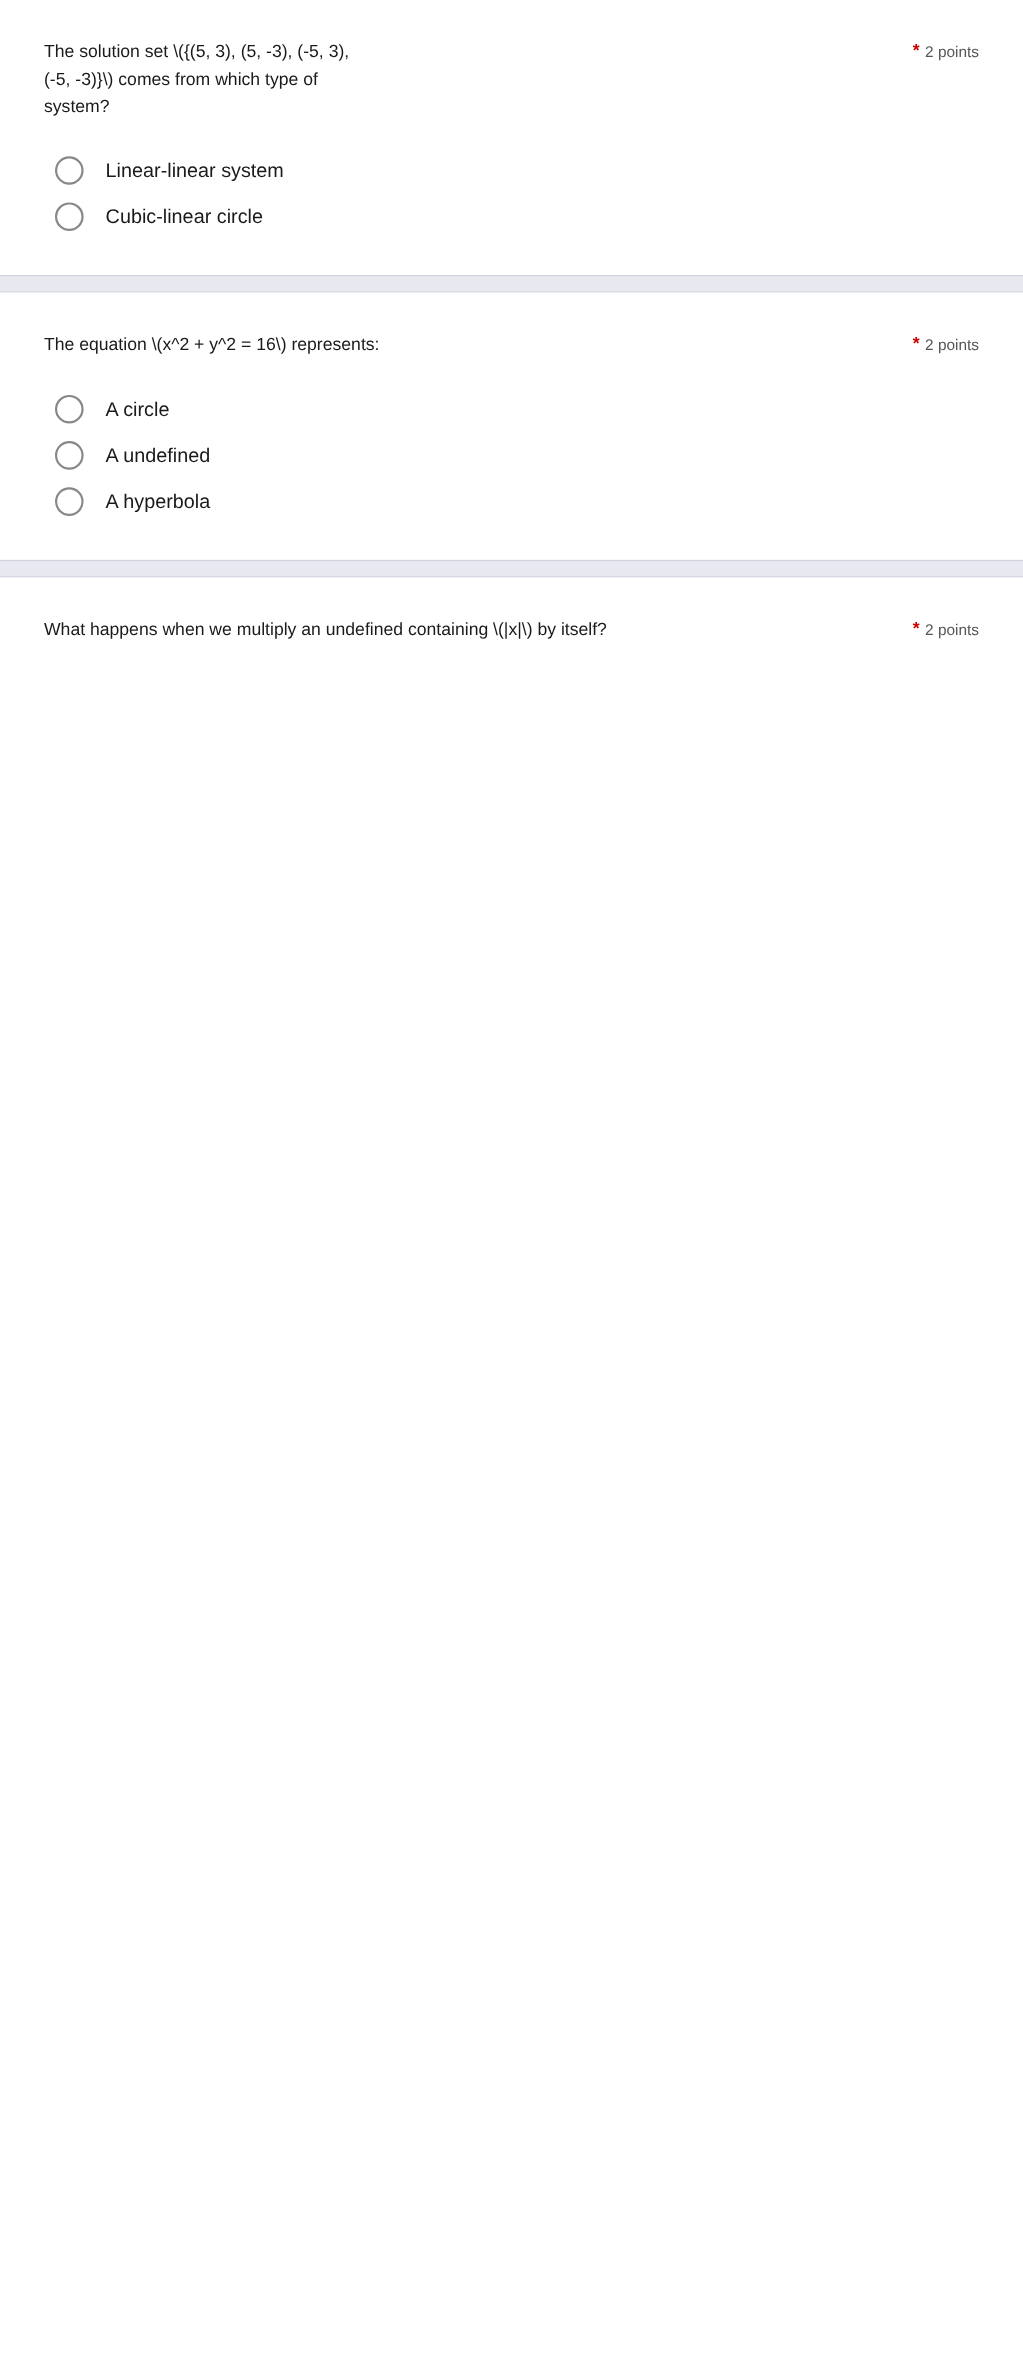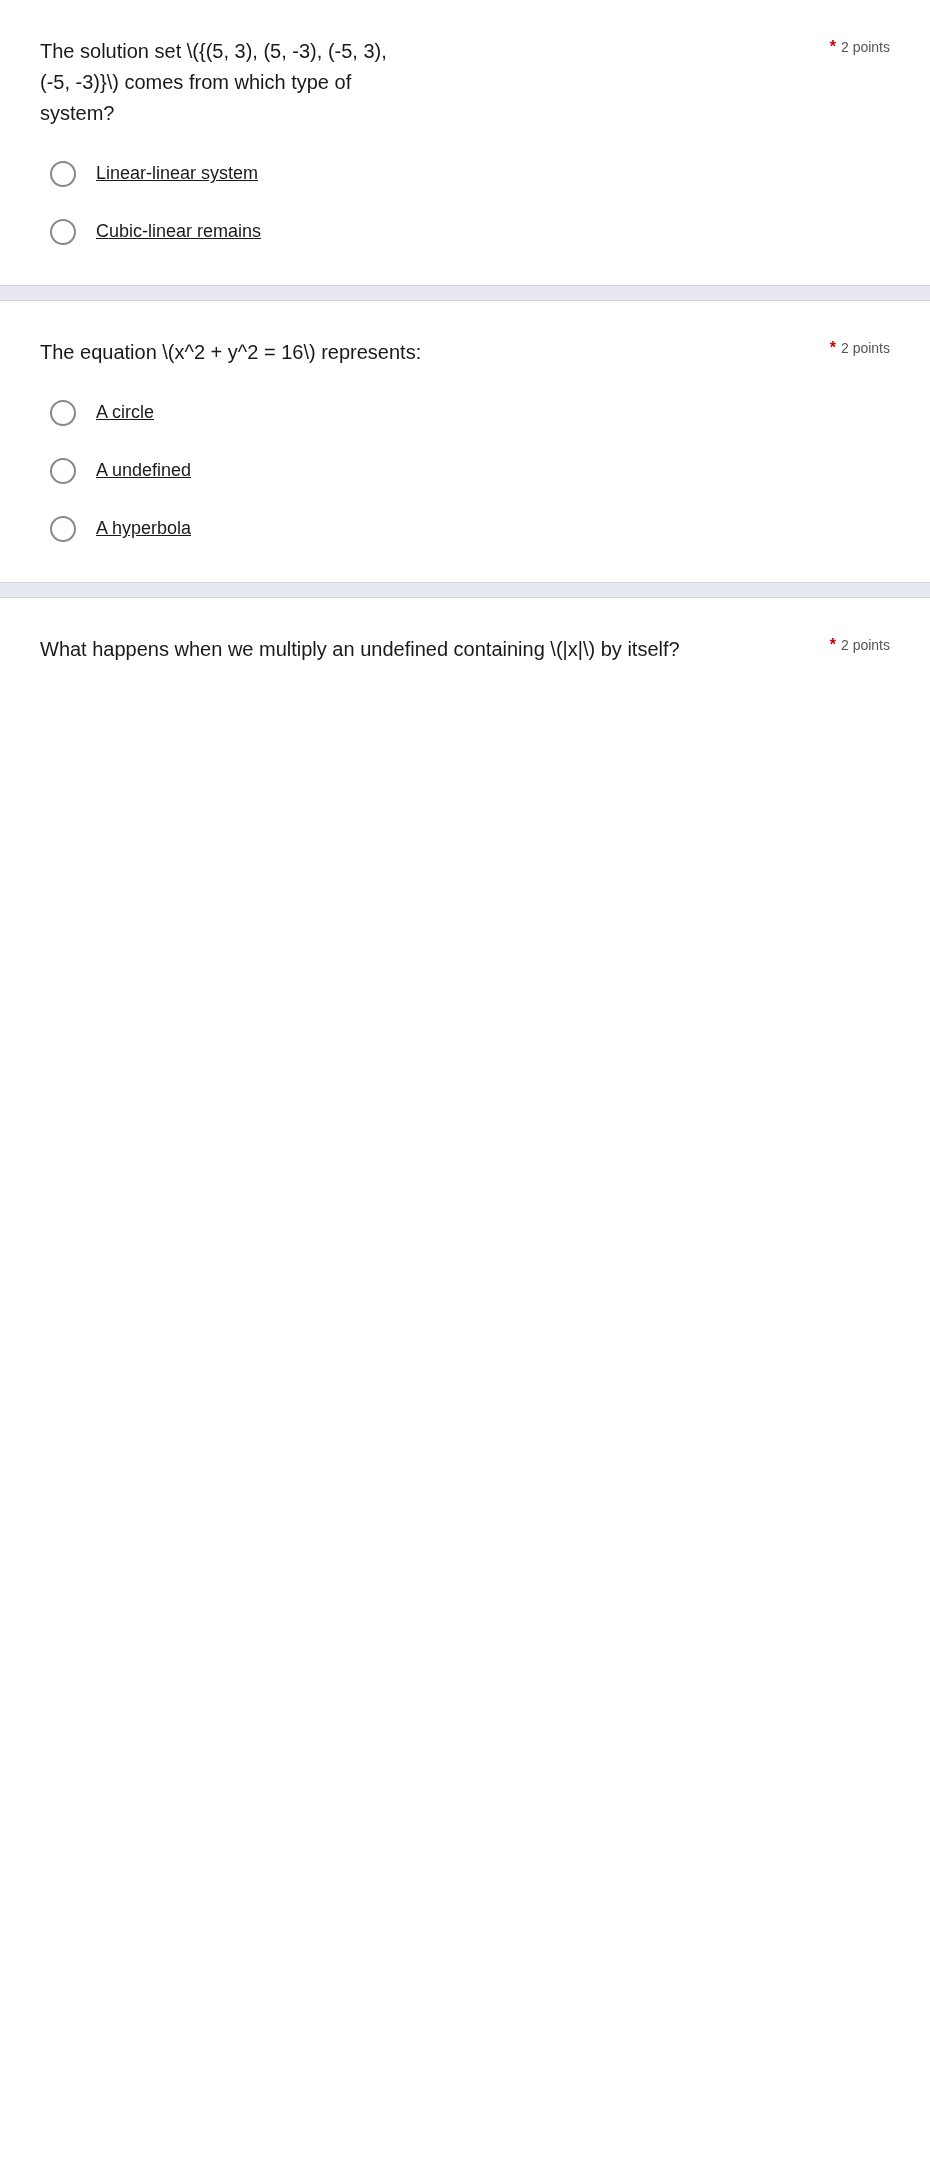--- a/index.html
+++ b/index.html
@@ -30,21 +30,21 @@
     }
 
     .question-header {
       display: flex;
       justify-content: space-between;
       align-items: flex-start;
       margin-bottom: 32px;
     }
 
     .question-text {
-      font-size: 20px;
+      font-size: 16px;
       line-height: 1.55;
       color: #1a1a1a;
       flex: 1;
       padding-right: 20px;
     }
 
     .question-points {
       display: flex;
       align-items: center;
       gap: 5px;
@@ -57,23 +57,22 @@
     .required-star {
       color: #cc0000;
       font-size: 16px;
       font-weight: bold;
     }
 
     .options-list {
       list-style: none;
       display: flex;
       flex-direction: column;
-      gap: 32px;
+      gap: 16px;
       padding-left: 10px;
-      text-decoration: underline;
     }
 
     .option-item {
       display: flex;
       align-items: center;
       gap: 20px;
       cursor: pointer;
     }
 
     .radio-circle {
@@ -104,21 +103,21 @@
       <span>2 points</span>
     </div>
   </div>
   <ul class="options-list">
     <li class="option-item">
       <div class="radio-circle"></div>
       <span class="option-label">Linear-linear system</span>
     </li>
     <li class="option-item">
       <div class="radio-circle"></div>
-      <span class="option-label">Cubic-linear remains</span>
+      <span class="option-label">Cubic-linear circle</span>
     </li>
   </ul>
 </div>
 
 <div class="question-divider"></div>
 
 <div class="question-block">
   <div class="question-header">
     <div class="question-text">
       The equation \(x^2 + y^2 = 16\) represents:

